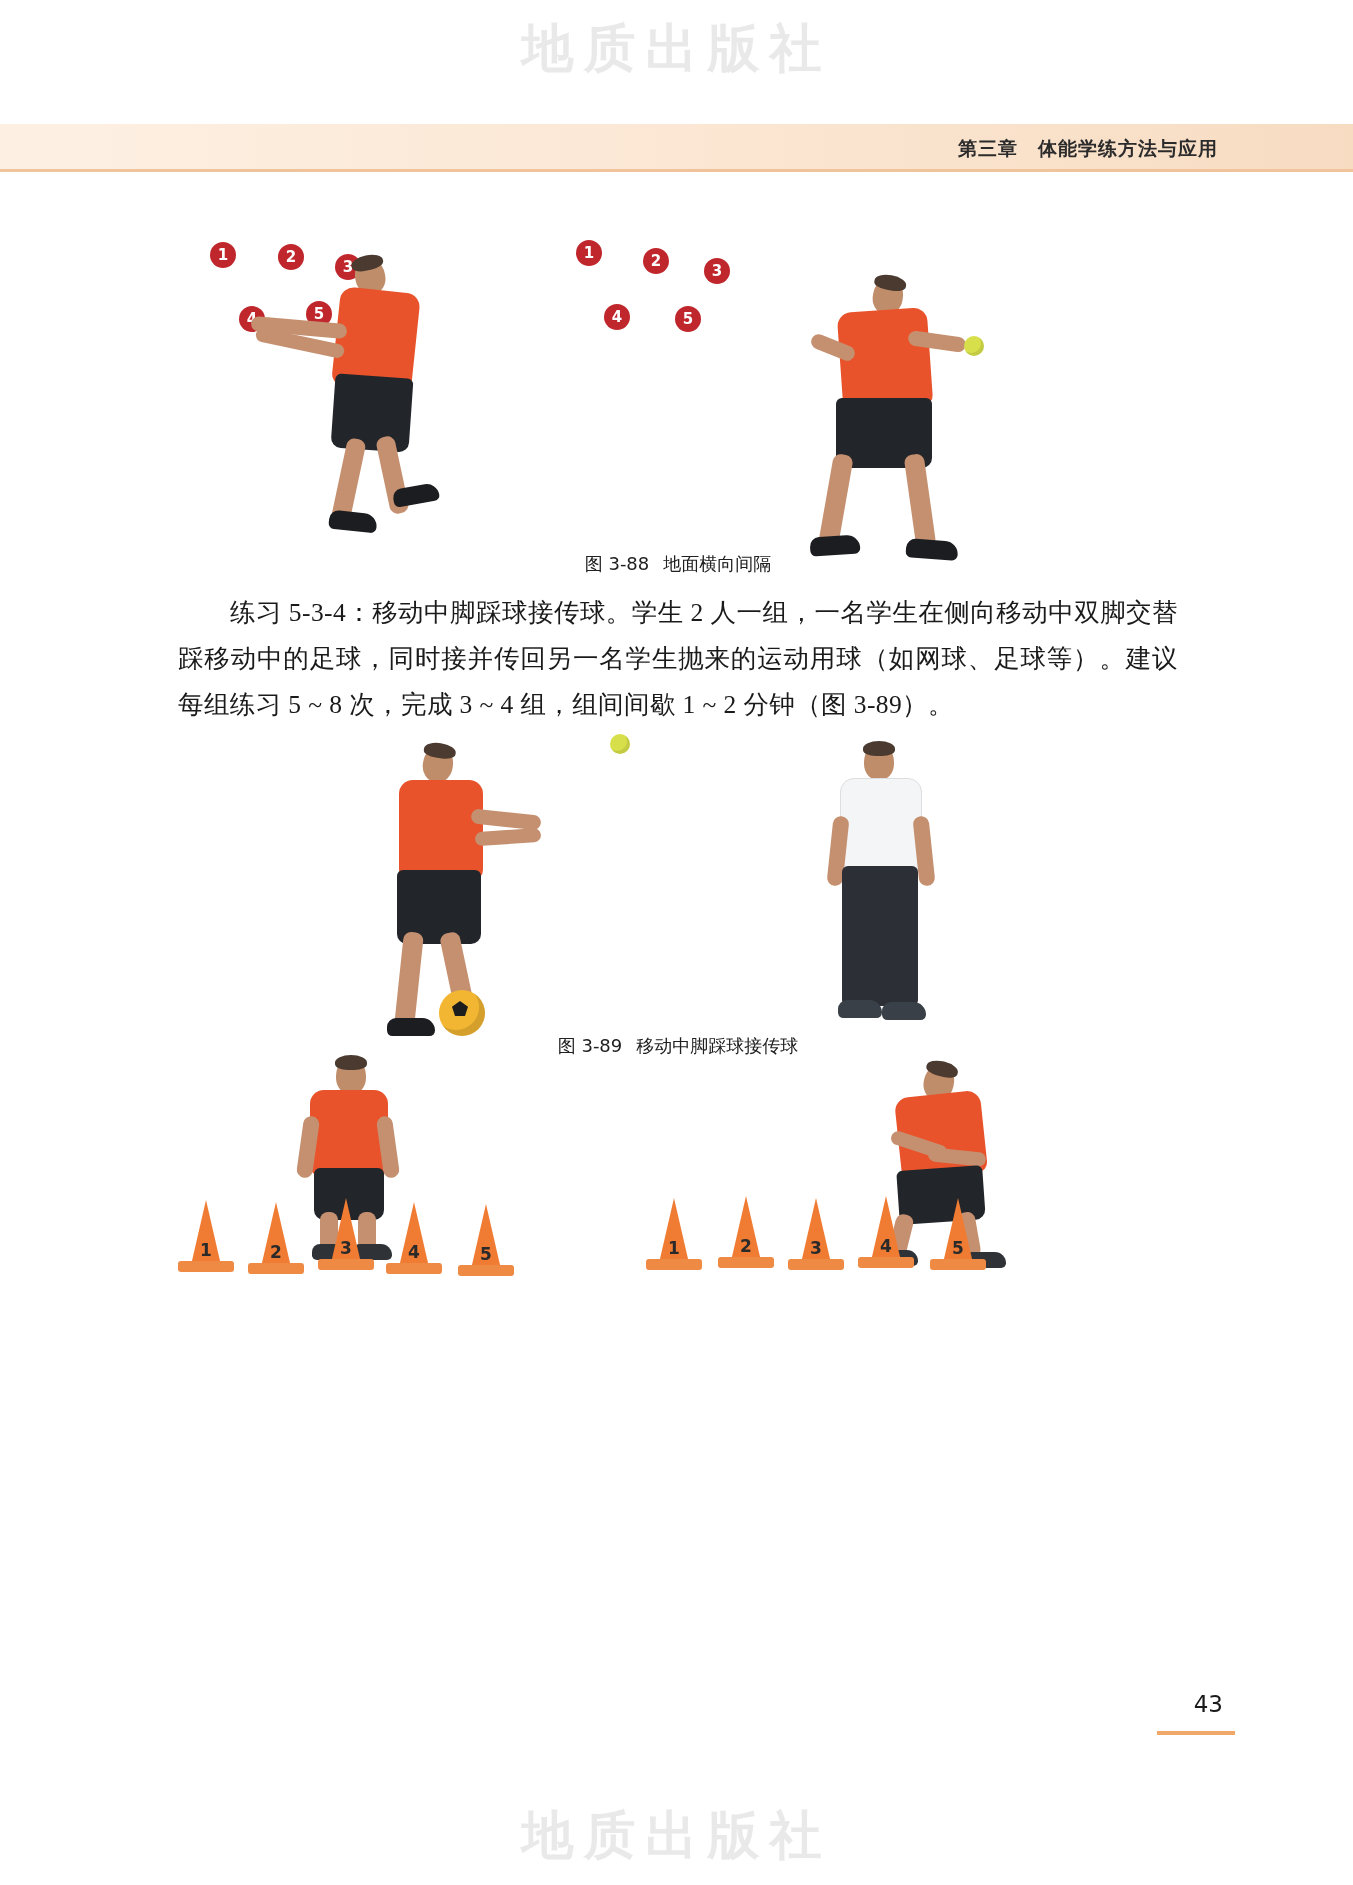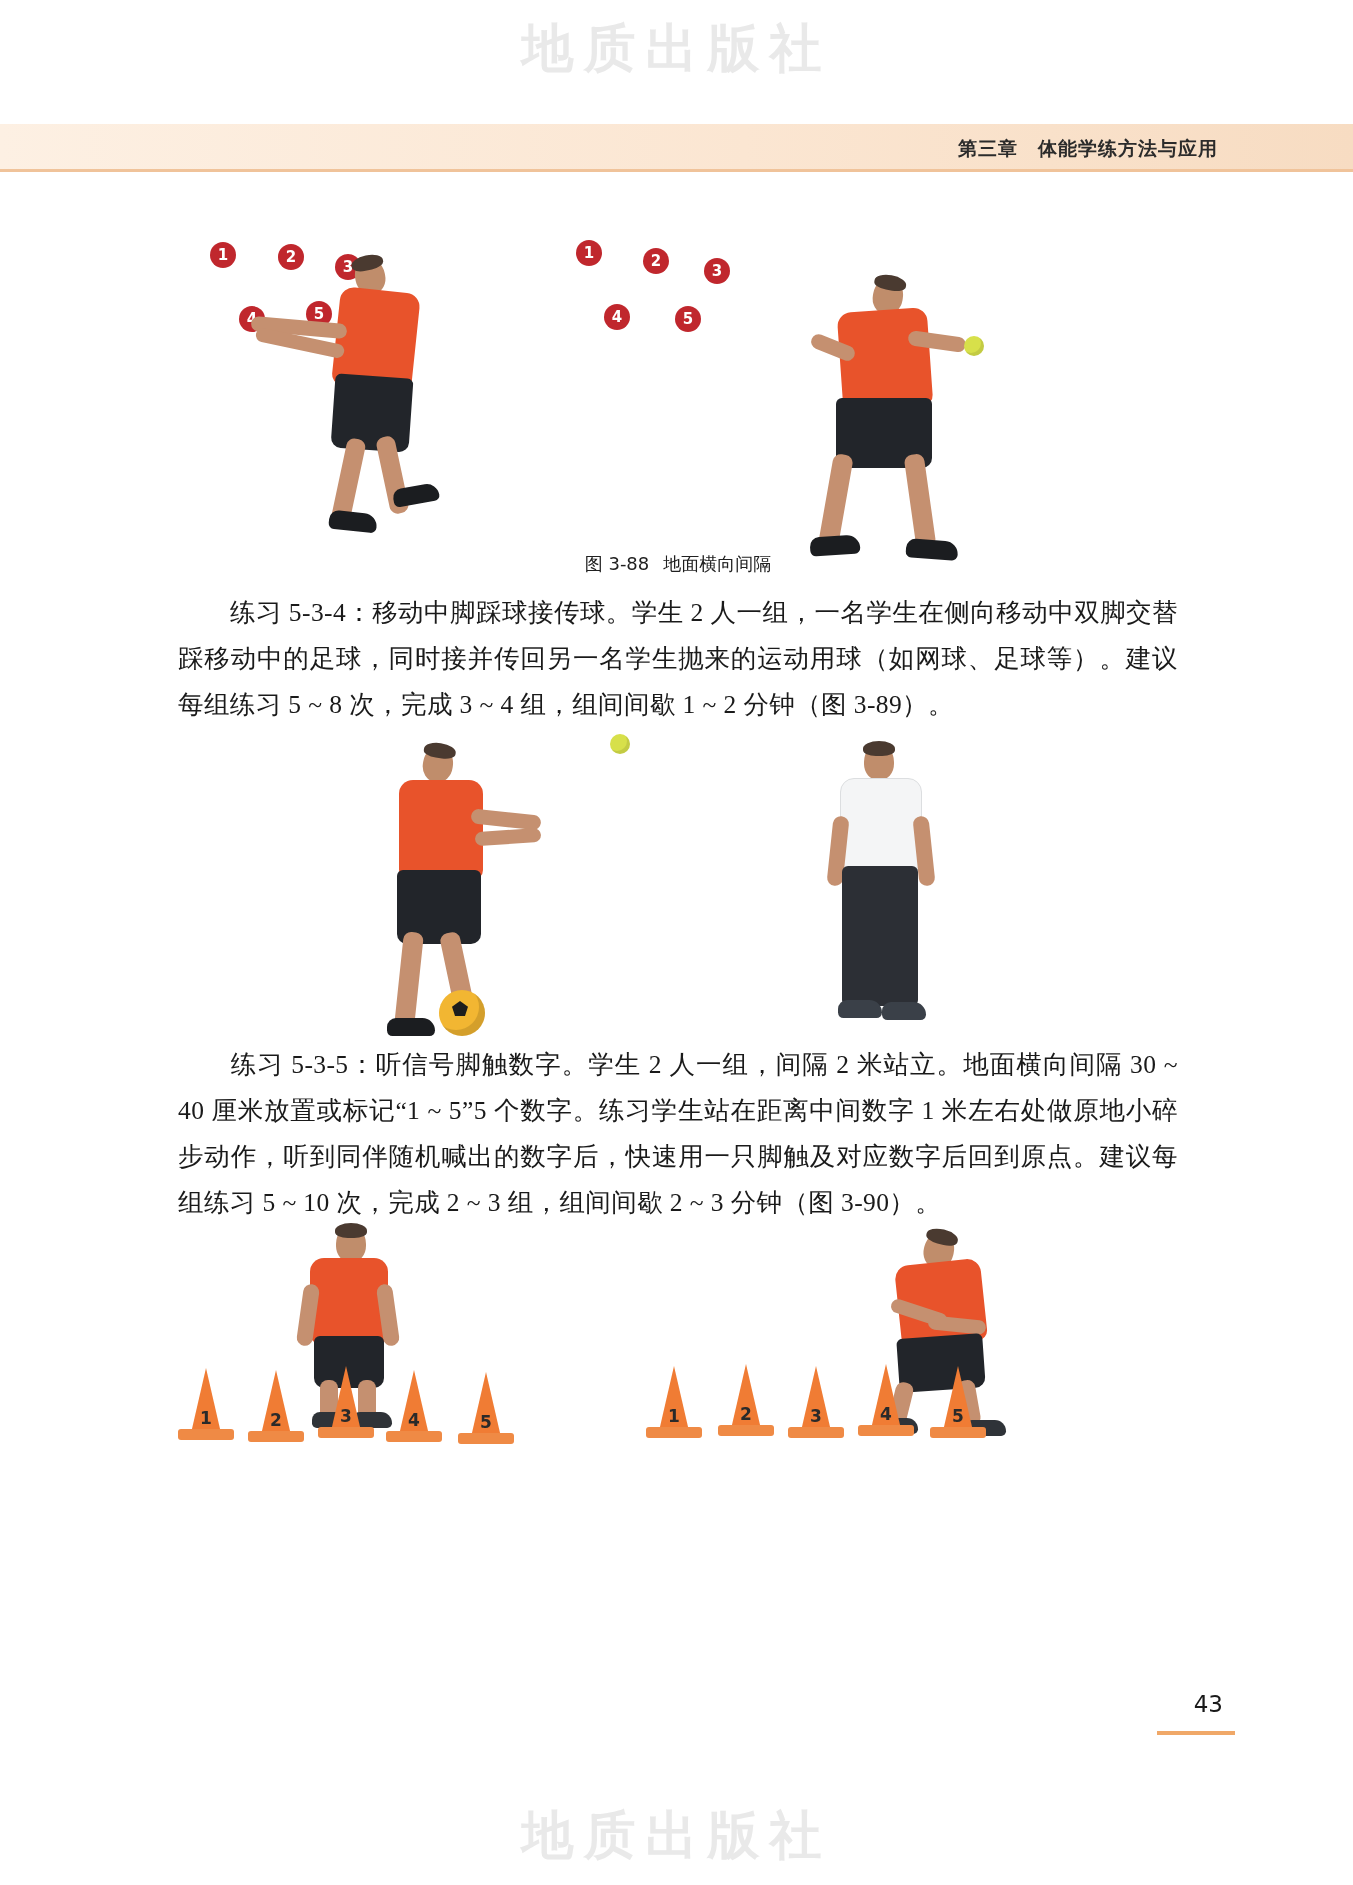--- a/index.html
+++ b/index.html
@@ -292,22 +292,24 @@
       <div class="head" style="left:56px; top:0px;"></div>
       <div class="shirt shirt-white" style="left:32px; top:34px; width:80px; height:92px;"></div>
       <div class="limb" style="left:22px; top:72px; width:16px; height:70px; transform:rotate(6deg);"></div>
       <div class="limb" style="left:108px; top:72px; width:16px; height:70px; transform:rotate(-6deg);"></div>
       <div class="shorts white-pants" style="left:34px; top:122px; width:76px; height:140px; border-radius:6px;"></div>
       <div class="shoe" style="left:30px; top:256px; width:44px; height:18px; background:#3a4048;"></div>
       <div class="shoe" style="left:74px; top:258px; width:44px; height:18px; background:#3a4048;"></div>
     </div>
   </div>
 
-
-  <p class="body-text"><span class="indent"></span><span>练习 5-3-5：听信号脚触数字。学生 2 人一组，间隔 2 米站立。地面横向间隔 30 ~ 40 厘米放置或标记“1 ~ 5”5 个数字。练习学生站在距离中间数字 1 米左右处做原地小碎步动作，听到同伴随机喊出的数字后，快速用一只脚触及对应数字后回到原点。建议每组练习 5 ~ 10 次，完成 2 ~ 3 组，组间间歇 2 ~ 3 分钟（图 3-90）。</span></p>
+  <div class="figure-caption">
+    <span class="cap-num">图 3-89</span><span>移动中脚踩球接传球</span>
+  </div>
+
 
   <div class="figure fig90">
 
     <div class="athlete" style="left:110px; top:0px; width:160px; height:200px;">
       <div class="head" style="left:48px; top:0px;"></div>
       <div class="shirt" style="left:22px; top:32px; width:78px; height:86px;"></div>
       <div class="limb" style="left:12px; top:58px; width:16px; height:62px; transform:rotate(8deg);"></div>
       <div class="limb" style="left:92px; top:58px; width:16px; height:62px; transform:rotate(-8deg);"></div>
       <div class="shorts" style="left:26px; top:110px; width:70px; height:52px;"></div>
       <div class="limb" style="left:32px; top:154px; width:18px; height:46px;"></div>

